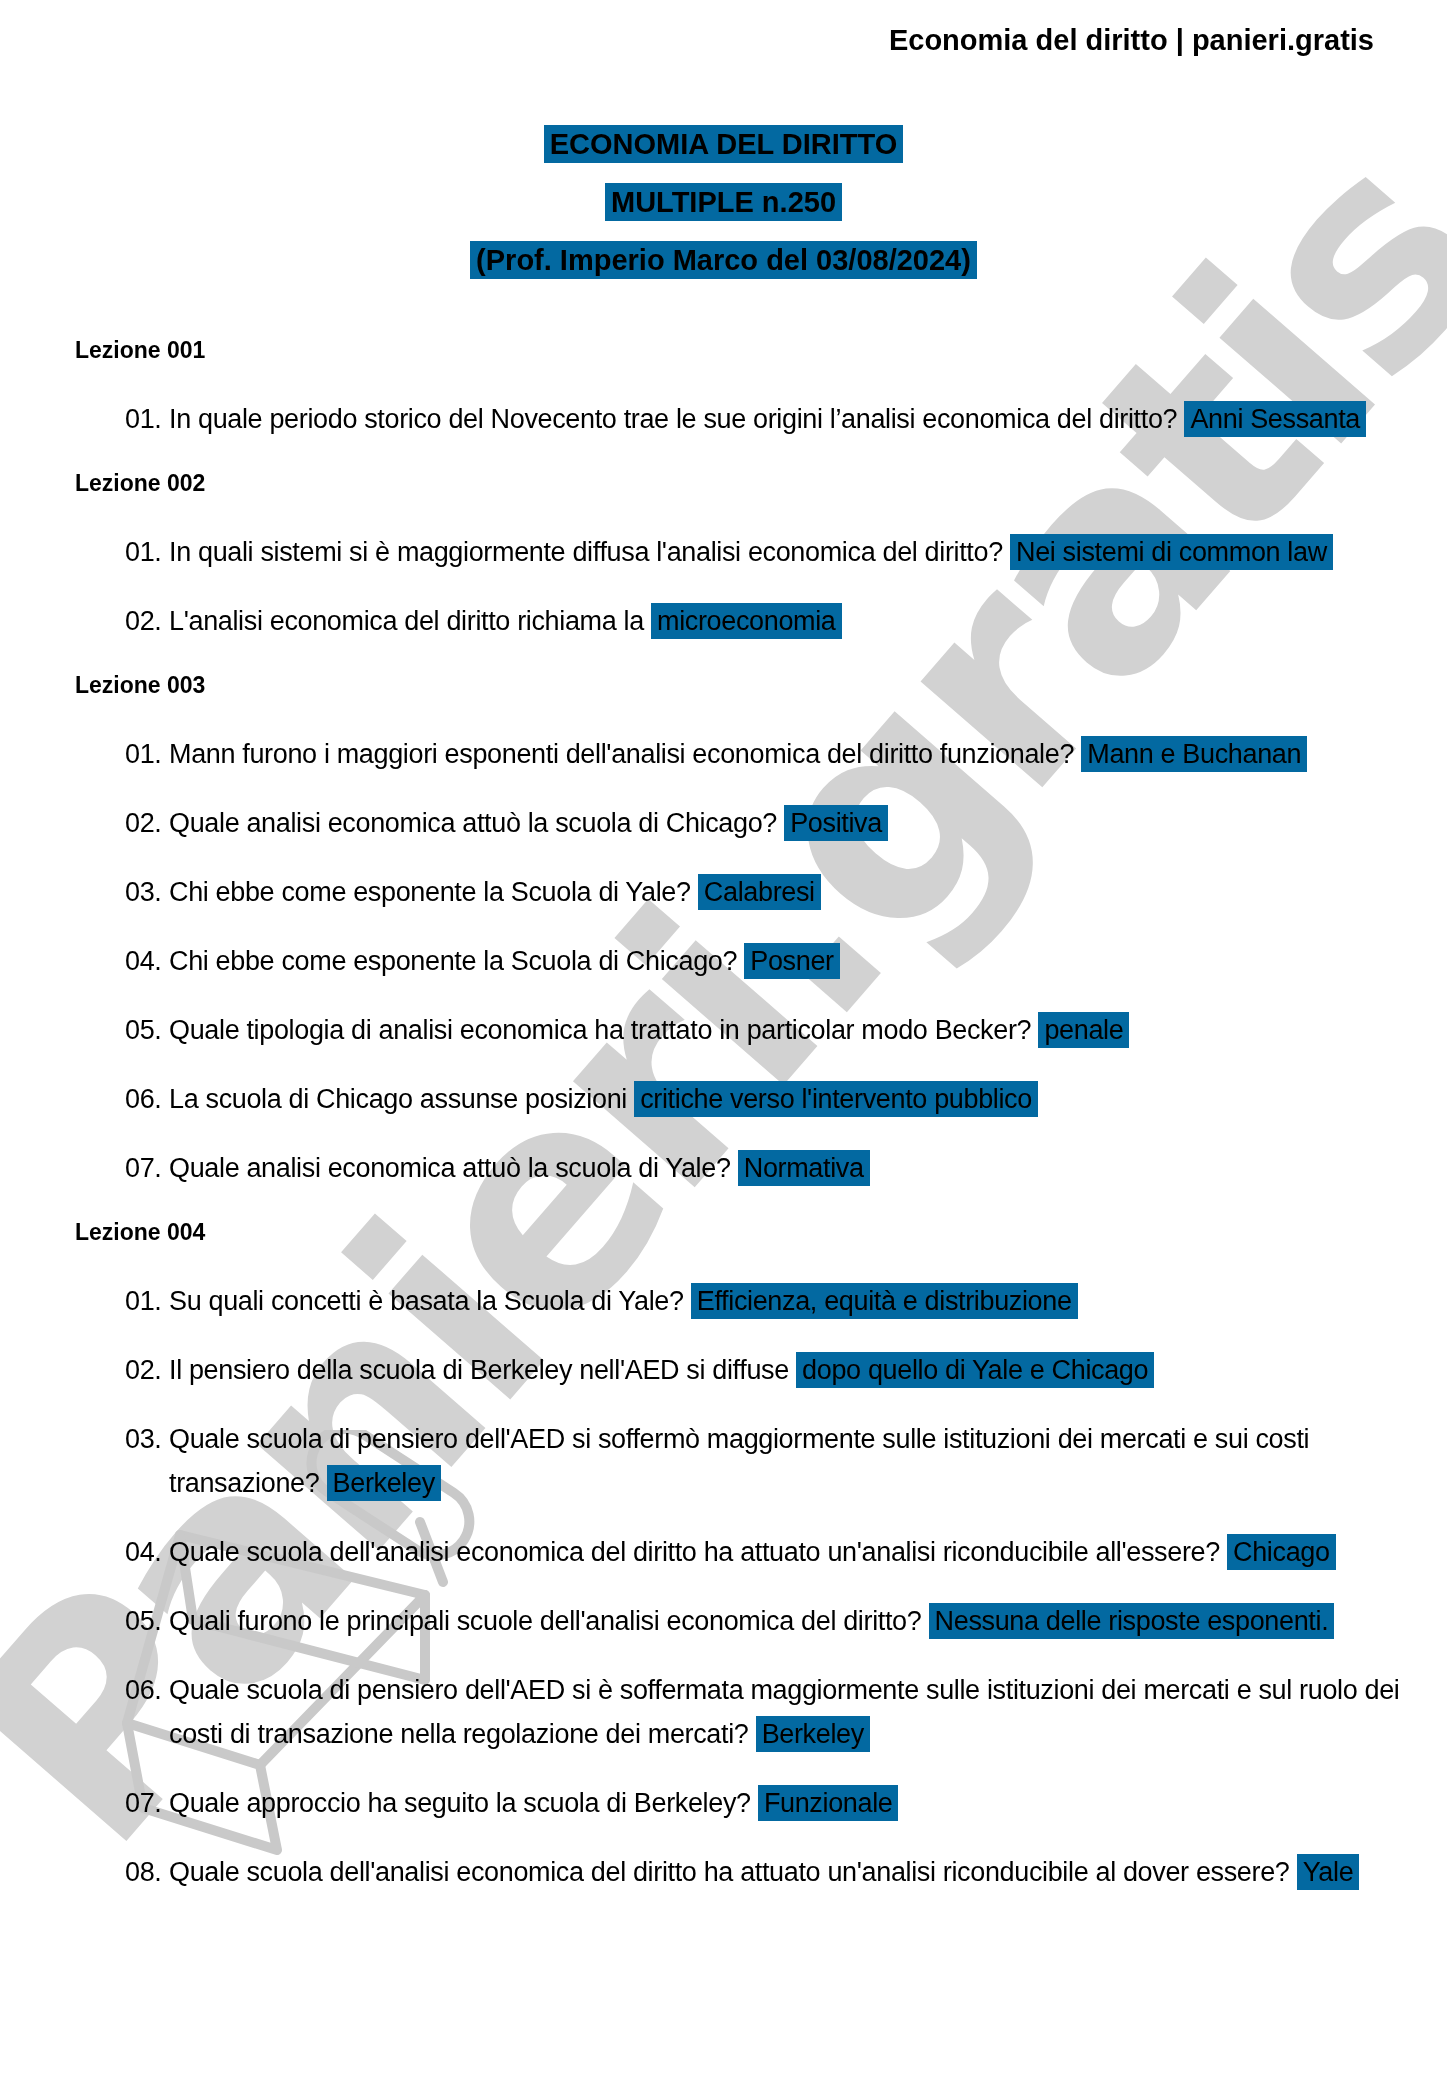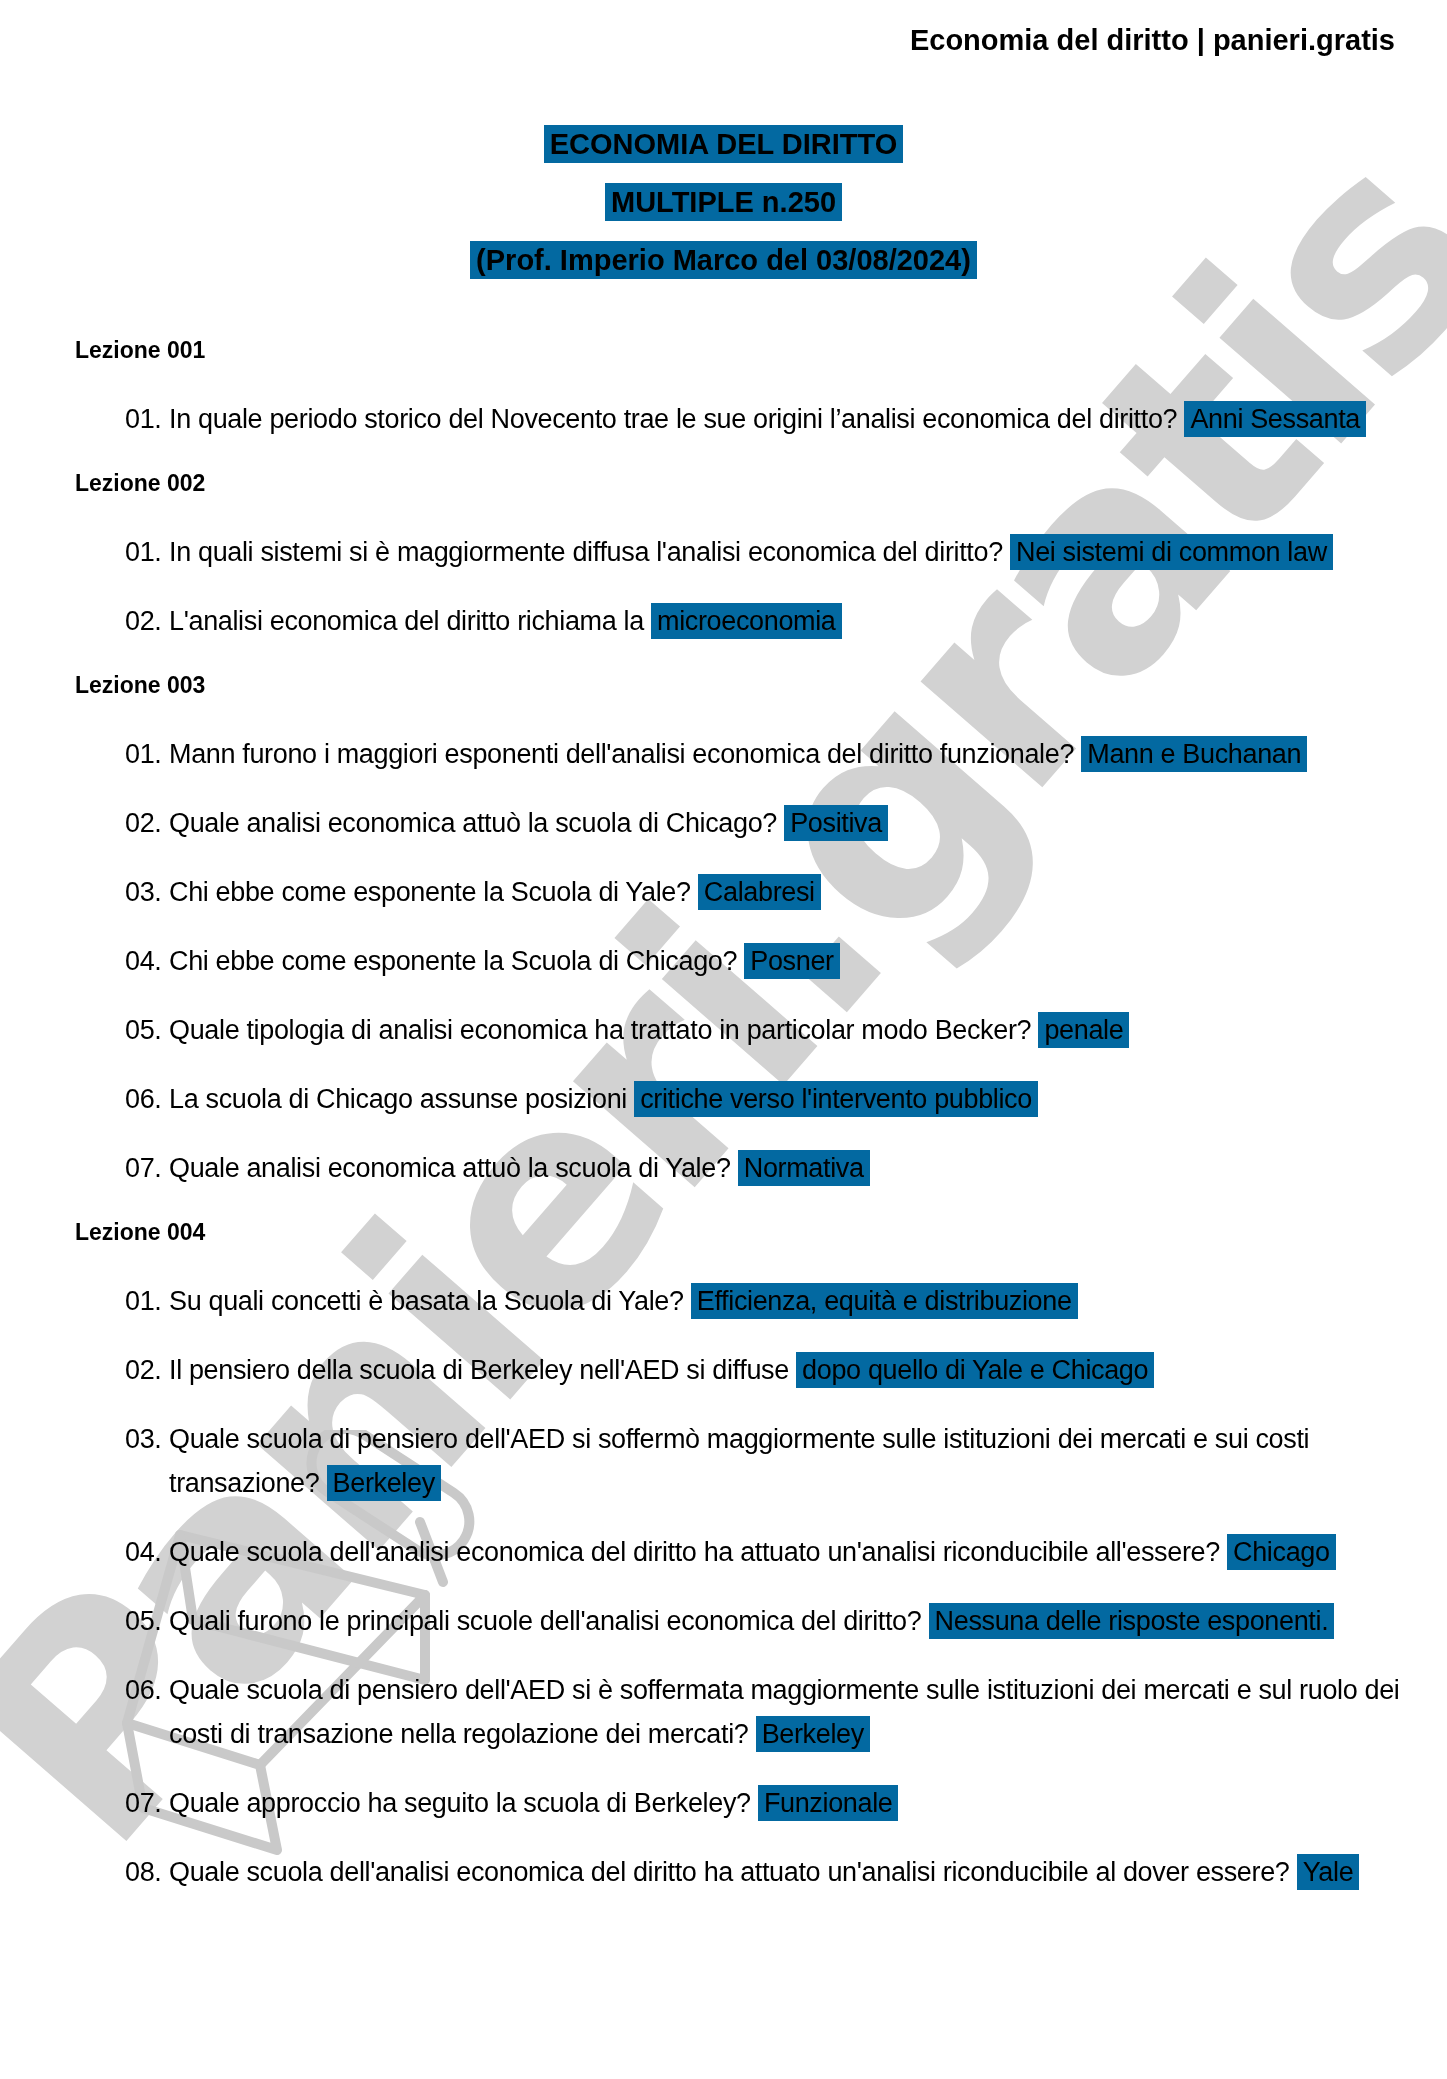--- a/index.html
+++ b/index.html
@@ -13,21 +13,21 @@
     position:absolute;left:50%;top:48%;
     transform:translate(-50%,-50%) rotate(-49deg);
     font-family:"DejaVu Sans", sans-serif;
     font-weight:bold;font-size:295px;letter-spacing:-10px;
     color:#d2d2d2;white-space:nowrap;
   }
   .logo-wm{position:absolute;left:65px;top:1430px;}
   
   .content{position:absolute;inset:0;z-index:2;}
   .doc-header{
-    margin:22px 52px 0 0;text-align:right;
+    margin:22px 73px 0 0;text-align:right;
     font-weight:bold;font-size:29px;line-height:36px;
   }
   .title-block{text-align:center;}
   .title-line{line-height:44px;margin-top:14px;font-weight:bold;font-size:29px;}
   .title-line:first-child{margin-top:64px;}
   mark,.hl{
     background:#0369a1;color:#000;
     padding:3px 6px;
     -webkit-box-decoration-break:clone;box-decoration-break:clone;
   }

